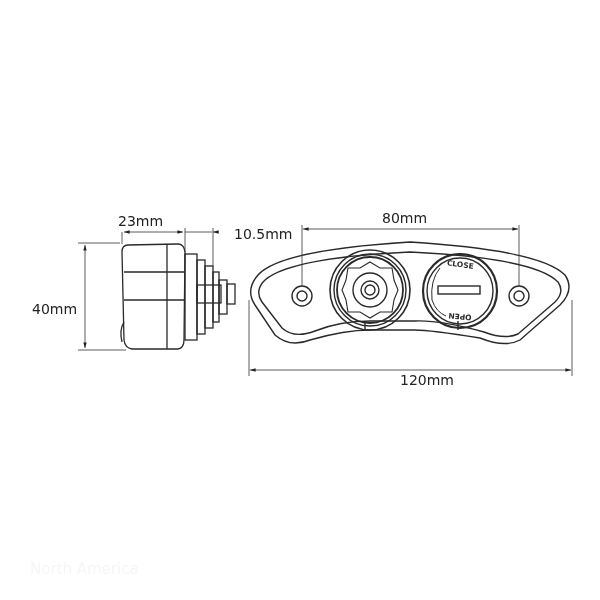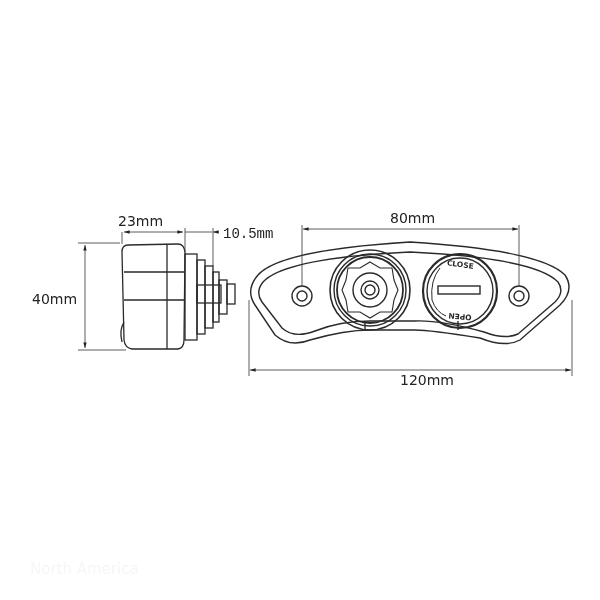--- a/index.html
+++ b/index.html
@@ -77,17 +77,17 @@
     <line x1="302" y1="225" x2="302" y2="286"></line>
     <line x1="519" y1="225" x2="519" y2="286"></line>
     <line x1="303" y1="229" x2="518" y2="229" marker-start="url(#arr)" marker-end="url(#arr)"></line>
     <line x1="249" y1="300" x2="249" y2="376"></line>
     <line x1="572" y1="300" x2="572" y2="376"></line>
     <line x1="250" y1="370" x2="571" y2="370" marker-start="url(#arr)" marker-end="url(#arr)"></line>
   </g>
 </svg>
 
 <div class="lbl" style="left:118px; top:214px;">23mm</div>
-<div class="lbl" style="left:223px; top:227px;font-family:Liberation Mono, monospace;">10.5mm</div>
-<div class="lbl" style="left:32px; top:292px;">40mm</div>
-<div class="lbl" style="left:382px; top:211px;margin-left:8px;">80mm</div>
+<div class="lbl" style="left:234px; top:227px;">10.5mm</div>
+<div class="lbl" style="left:32px; top:302px;">40mm</div>
+<div class="lbl" style="left:382px; top:211px;">80mm</div>
 <div class="lbl" style="left:400px; top:373px;">120mm</div>
 <div class="wm">North America</div>
 
 </body></html>

